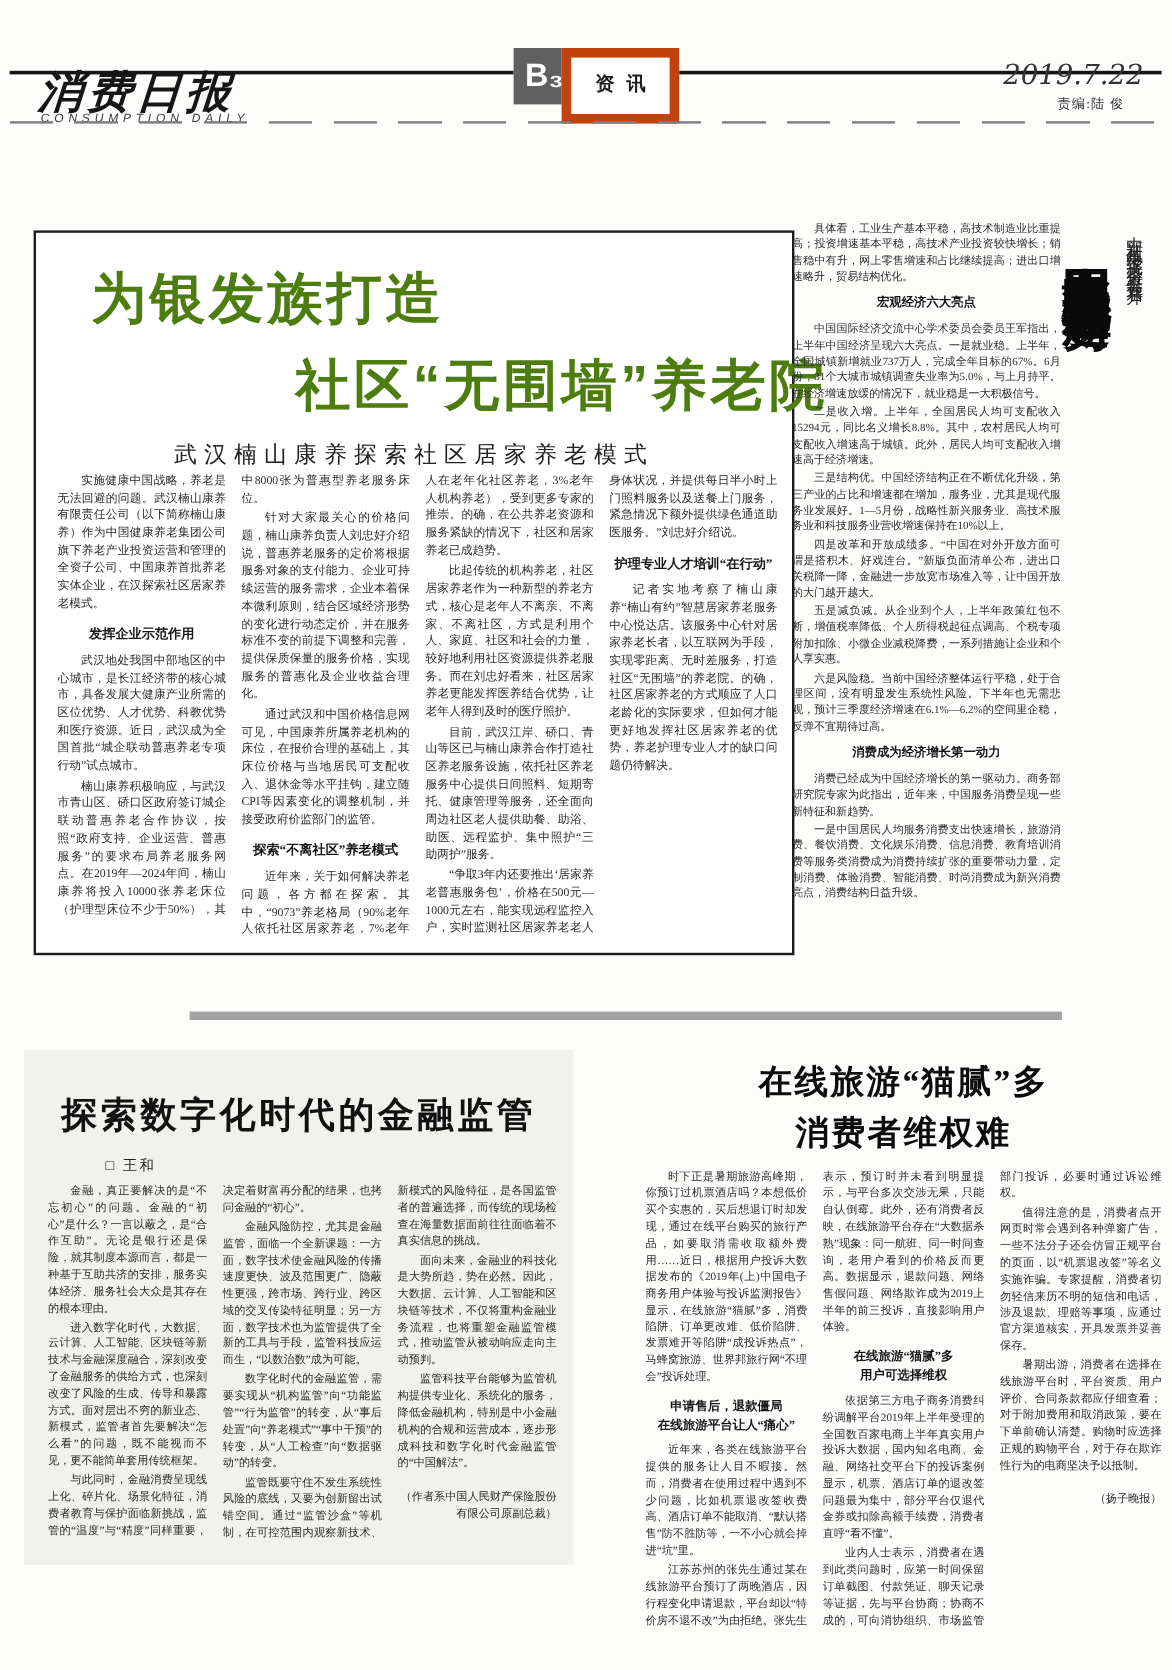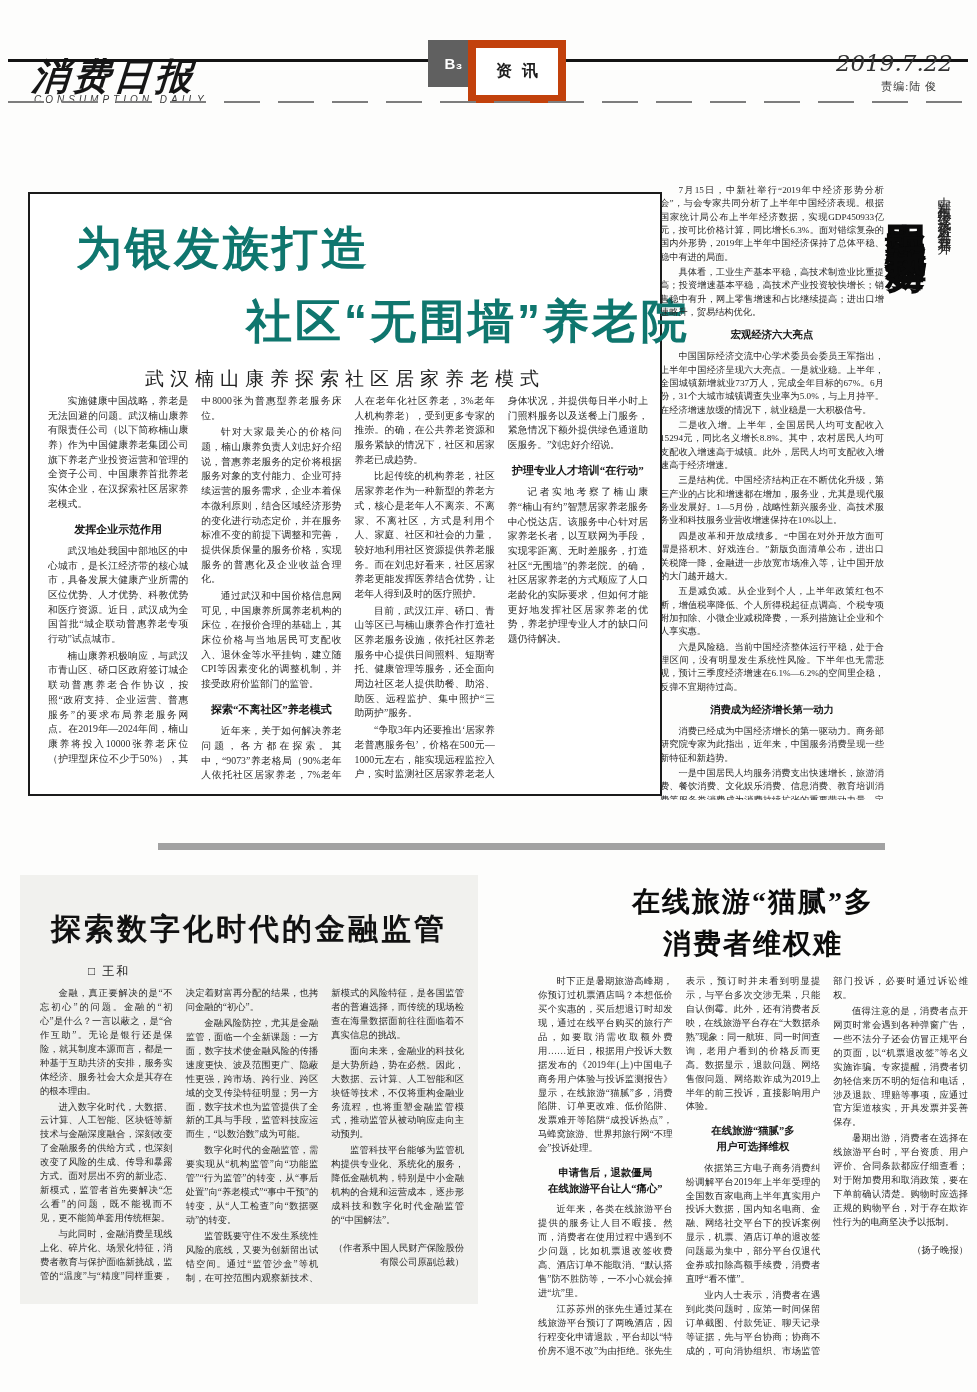--- a/index.html
+++ b/index.html
@@ -7,37 +7,37 @@
         font-family:"Liberation Serif","DejaVu Serif",serif;color:#1d1d1d;}
   .abs{position:absolute;}
 
   
   .logo-cn{font-size:37px;font-weight:bold;font-style:italic;letter-spacing:4px;color:#161616;
            font-family:"DejaVu Serif",serif;transform:skewX(-4deg);}
   .logo-en{font-size:10px;letter-spacing:4px;color:#3a3a3a;font-family:"Liberation Sans",sans-serif;font-style:italic;}
   .rule{background:#141414;height:3px;}
   .dashed-rule{height:2px;background:repeating-linear-gradient(90deg,#7d7d7d 0 36px,transparent 36px 54px);}
   .pageno{width:51px;height:47px;background:#606060;color:#fff;text-align:center;line-height:47px;
-          font-size:15px;font-weight:bold;font-family:"Liberation Sans",sans-serif;}
+          font-size:27px;font-weight:bold;font-family:"Liberation Sans",sans-serif;}
   .sectionbox{width:82px;height:47px;background:#fff;border:8px solid #c2410c;text-align:center;
               line-height:45px;font-size:16px;font-weight:bold;letter-spacing:10px;text-indent:10px;}
   .issue-date{font-size:23px;font-style:italic;color:#333;font-family:"DejaVu Serif",serif;}
   .editor{font-size:11px;color:#333;letter-spacing:1px;}
 
   
   .bodyflow{text-align:justify;color:#2a2a2a;column-fill:auto;}
   .bodyflow p{margin:0 0 2px 0;text-indent:2em;}
   .bodyflow .subhead{font-weight:bold;text-align:center;text-indent:0;white-space:pre-line;
                      margin:9px 0 7px 0;font-size:1.12em;color:#161616;}
   .bodyflow .attribution{text-align:right;text-indent:0;margin-top:14px;}
 
   
   .main-box{border:2px solid #1b1b1b;background:#fff;}
   .big-head{font-family:"Liberation Sans","DejaVu Sans",sans-serif;font-weight:900;font-size:46px;
-            letter-spacing:3px;color:#0f766e;white-space:nowrap;}
+            letter-spacing:3px;color:#4d7c0f;white-space:nowrap;}
   .main-sub{font-size:19px;letter-spacing:6px;color:#222;}
   .main-body{column-count:4;column-gap:13px;font-size:9.8px;line-height:1.5;}
 
   
   .econ-body{font-size:9.2px;line-height:1.45;}
   .vert-head{writing-mode:vertical-rl;text-orientation:upright;font-weight:bold;font-size:41px;
              letter-spacing:2px;line-height:1.08;color:#0a0a0a;}
   .vert-kicker{writing-mode:vertical-rl;text-orientation:upright;font-size:14px;letter-spacing:3px;color:#222;}
 
   
@@ -89,21 +89,20 @@
         <p class="p">近年来，关于如何解决养老问题，各方都在探索。其中，“9073”养老格局（90%老年人依托社区居家养老，7%老年人在老年化社区养老，3%老年人机构养老），受到更多专家的推崇。的确，在公共养老资源和服务紧缺的情况下，社区和居家养老已成趋势。</p>
         <p class="p">比起传统的机构养老，社区居家养老作为一种新型的养老方式，核心是老年人不离亲、不离家、不离社区，方式是利用个人、家庭、社区和社会的力量，较好地利用社区资源提供养老服务。而在刘忠好看来，社区居家养老更能发挥医养结合优势，让老年人得到及时的医疗照护。</p>
         <p class="p">目前，武汉江岸、硚口、青山等区已与楠山康养合作打造社区养老服务设施，依托社区养老服务中心提供日间照料、短期寄托、健康管理等服务，还全面向周边社区老人提供助餐、助浴、助医、远程监护、集中照护“三助两护”服务。</p>
         <p class="p">“争取3年内还要推出‘居家养老普惠服务包’，价格在500元—1000元左右，能实现远程监控入户，实时监测社区居家养老老人身体状况，并提供每日半小时上门照料服务以及送餐上门服务，紧急情况下额外提供绿色通道助医服务。”刘忠好介绍说。</p>
         <h4 class="subhead">护理专业人才培训“在行动”</h4>
         <p class="p">记者实地考察了楠山康养“楠山有约”智慧居家养老服务中心悦达店。该服务中心针对居家养老长者，以互联网为手段，实现零距离、无时差服务，打造社区“无围墙”的养老院。的确，社区居家养老的方式顺应了人口老龄化的实际要求，但如何才能更好地发挥社区居家养老的优势，养老护理专业人才的缺口问题仍待解决。</p>
       </div>
   </div>
 
   <div class="abs bodyflow econ-body" style="left:660px;top:184px;width:224px;height:616px;overflow:hidden;">
-      <p class="p">7月15日，中新社举行“2019年中经济形势分析会”，与会专家共同分析了上半年中国经济表现。根据国家统计局公布上半年经济数据，实现GDP450933亿元，按可比价格计算，同比增长6.3%。面对错综复杂的国内外形势，2019年上半年中国经济保持了总体平稳、稳中有进的局面。</p>
       <p class="p">具体看，工业生产基本平稳，高技术制造业比重提高；投资增速基本平稳，高技术产业投资较快增长；销售稳中有升，网上零售增速和占比继续提高；进出口增速略升，贸易结构优化。</p>
       <h4 class="subhead">宏观经济六大亮点</h4>
       <p class="p">中国国际经济交流中心学术委员会委员王军指出，上半年中国经济呈现六大亮点。一是就业稳。上半年，全国城镇新增就业737万人，完成全年目标的67%。6月份，31个大城市城镇调查失业率为5.0%，与上月持平。在经济增速放缓的情况下，就业稳是一大积极信号。</p>
       <p class="p">二是收入增。上半年，全国居民人均可支配收入15294元，同比名义增长8.8%。其中，农村居民人均可支配收入增速高于城镇。此外，居民人均可支配收入增速高于经济增速。</p>
       <p class="p">三是结构优。中国经济结构正在不断优化升级，第三产业的占比和增速都在增加，服务业，尤其是现代服务业发展好。1—5月份，战略性新兴服务业、高技术服务业和科技服务业营收增速保持在10%以上。</p>
       <p class="p">四是改革和开放成绩多。“中国在对外开放方面可谓是搭积木、好戏连台。”新版负面清单公布，进出口关税降一降，金融进一步放宽市场准入等，让中国开放的大门越开越大。</p>
       <p class="p">五是减负减。从企业到个人，上半年政策红包不断，增值税率降低、个人所得税起征点调高、个税专项附加扣除、小微企业减税降费，一系列措施让企业和个人享实惠。</p>
       <p class="p">六是风险稳。当前中国经济整体运行平稳，处于合理区间，没有明显发生系统性风险。下半年也无需悲观，预计三季度经济增速在6.1%—6.2%的空间里企稳，反弹不宜期待过高。</p>
       <h4 class="subhead">消费成为经济增长第一动力</h4>
       <p class="p">消费已经成为中国经济增长的第一驱动力。商务部研究院专家为此指出，近年来，中国服务消费呈现一些新特征和新趋势。</p>

